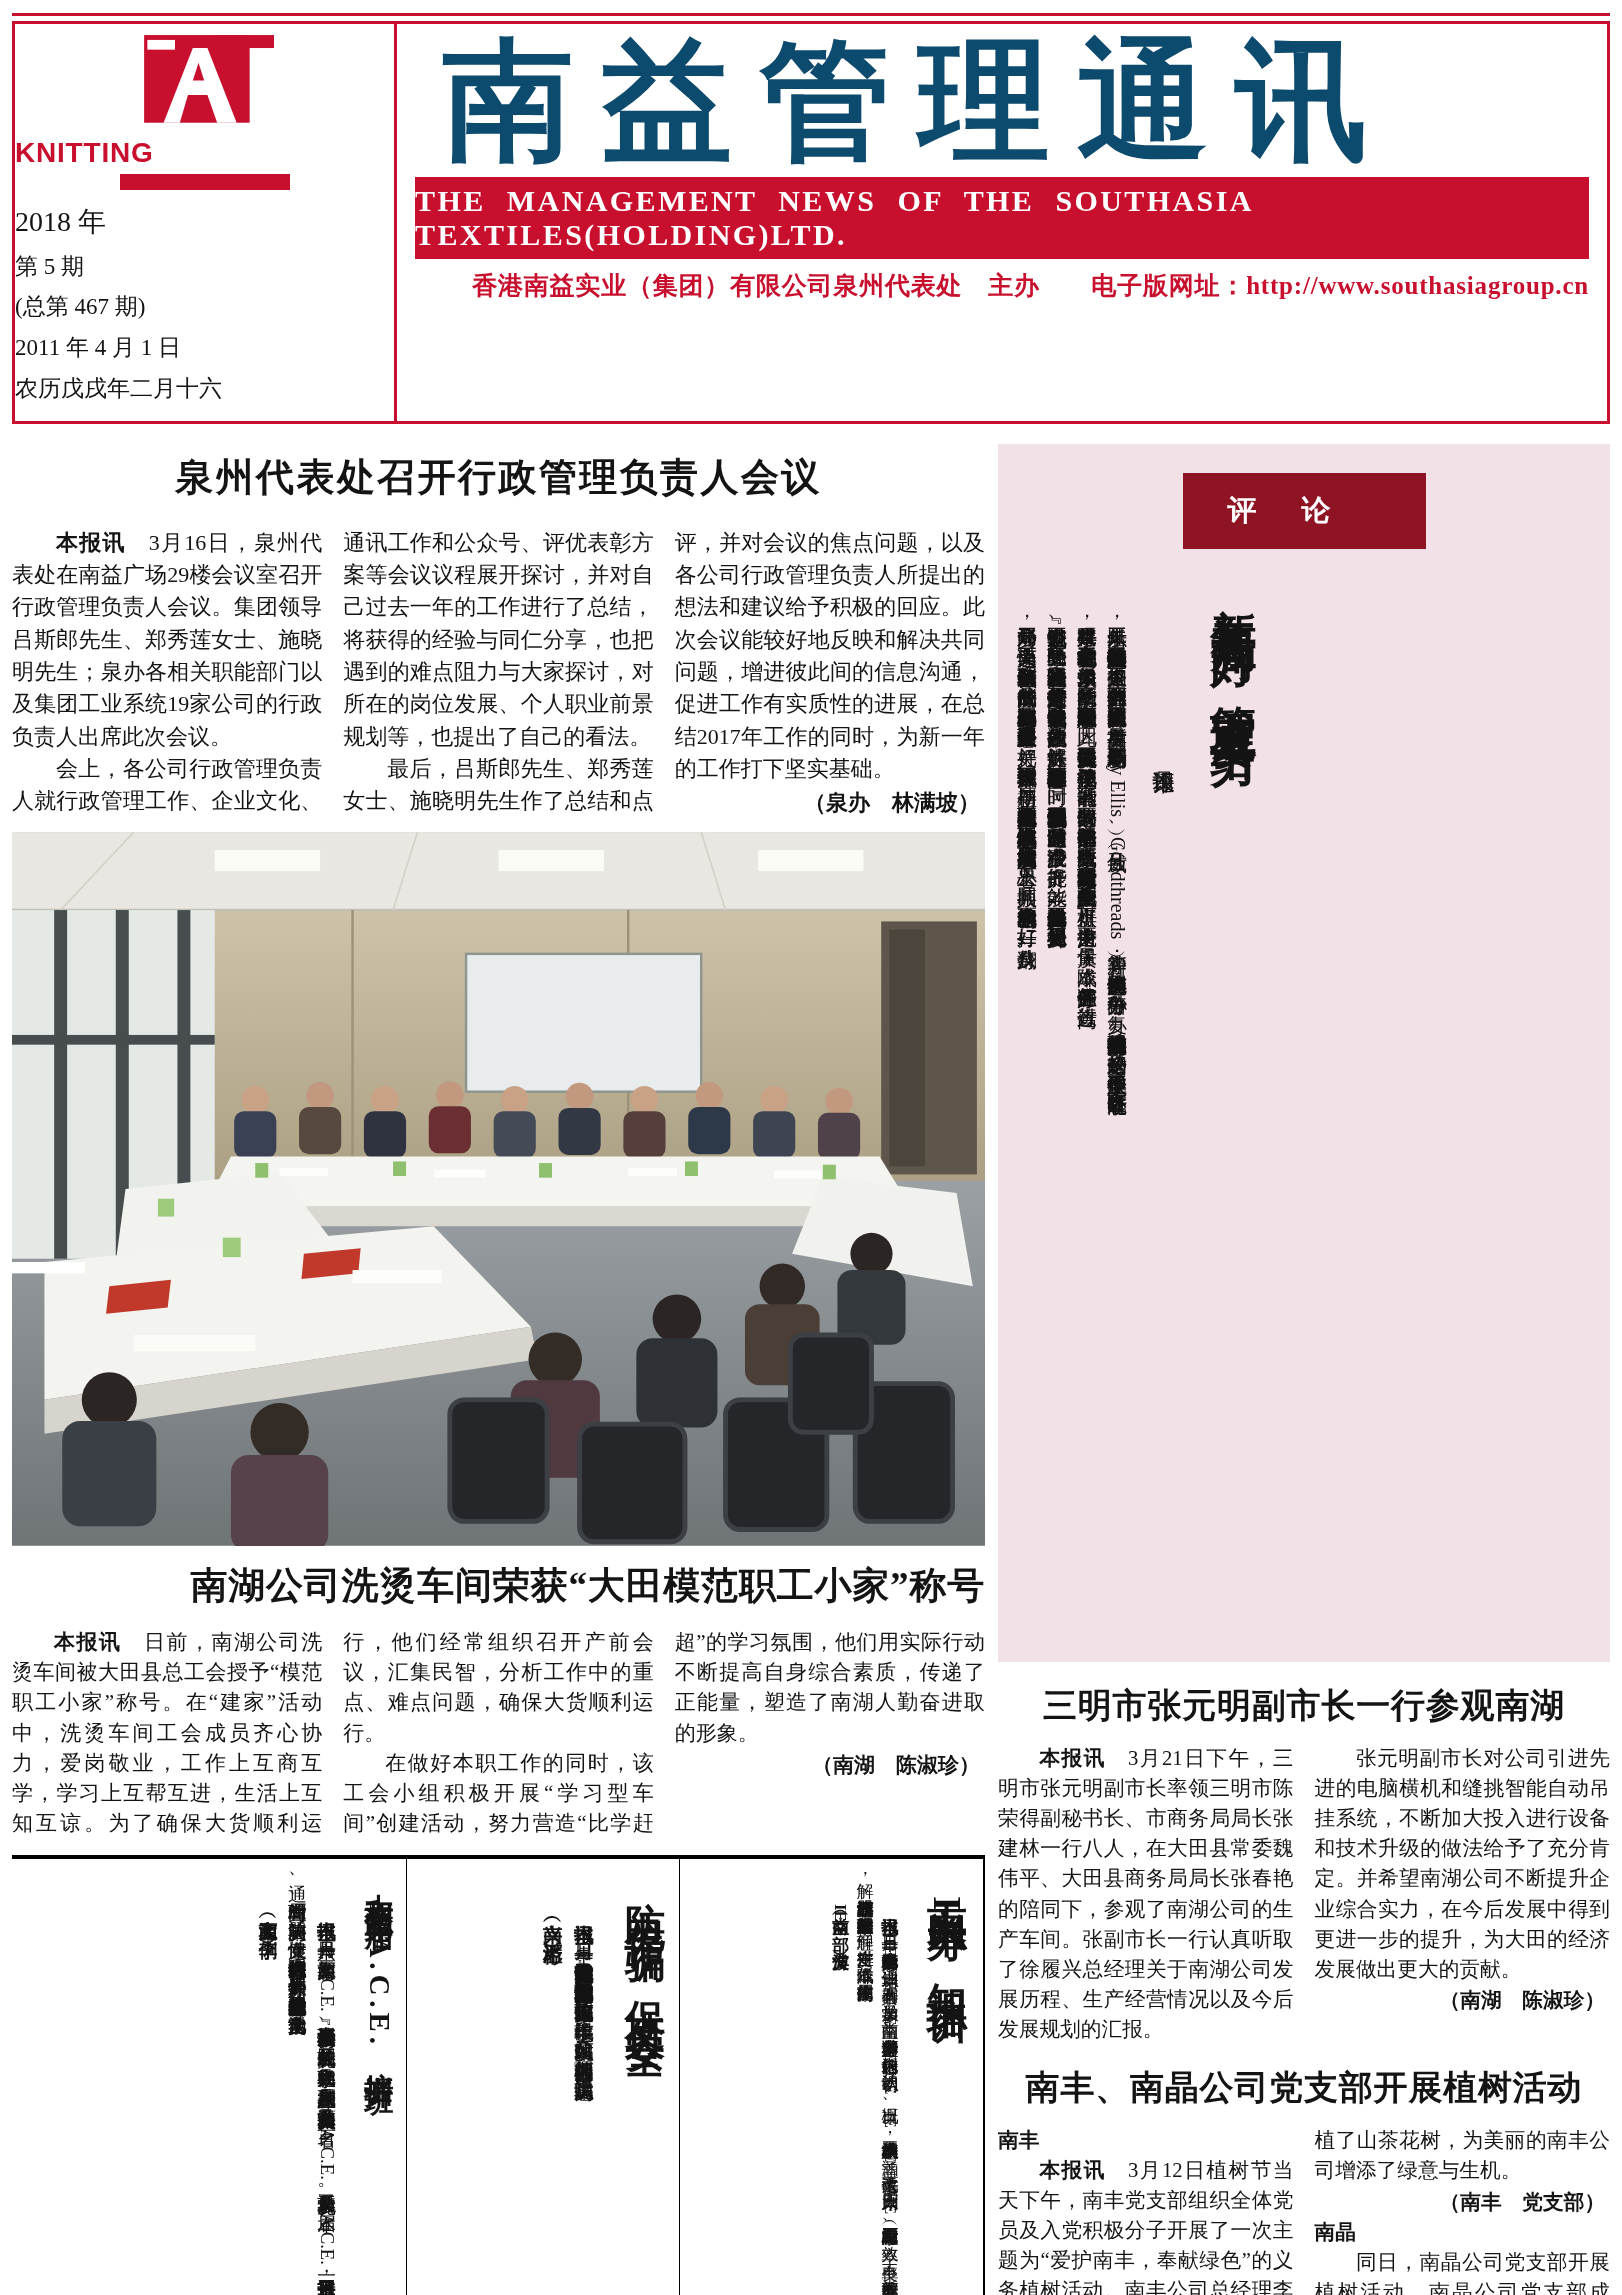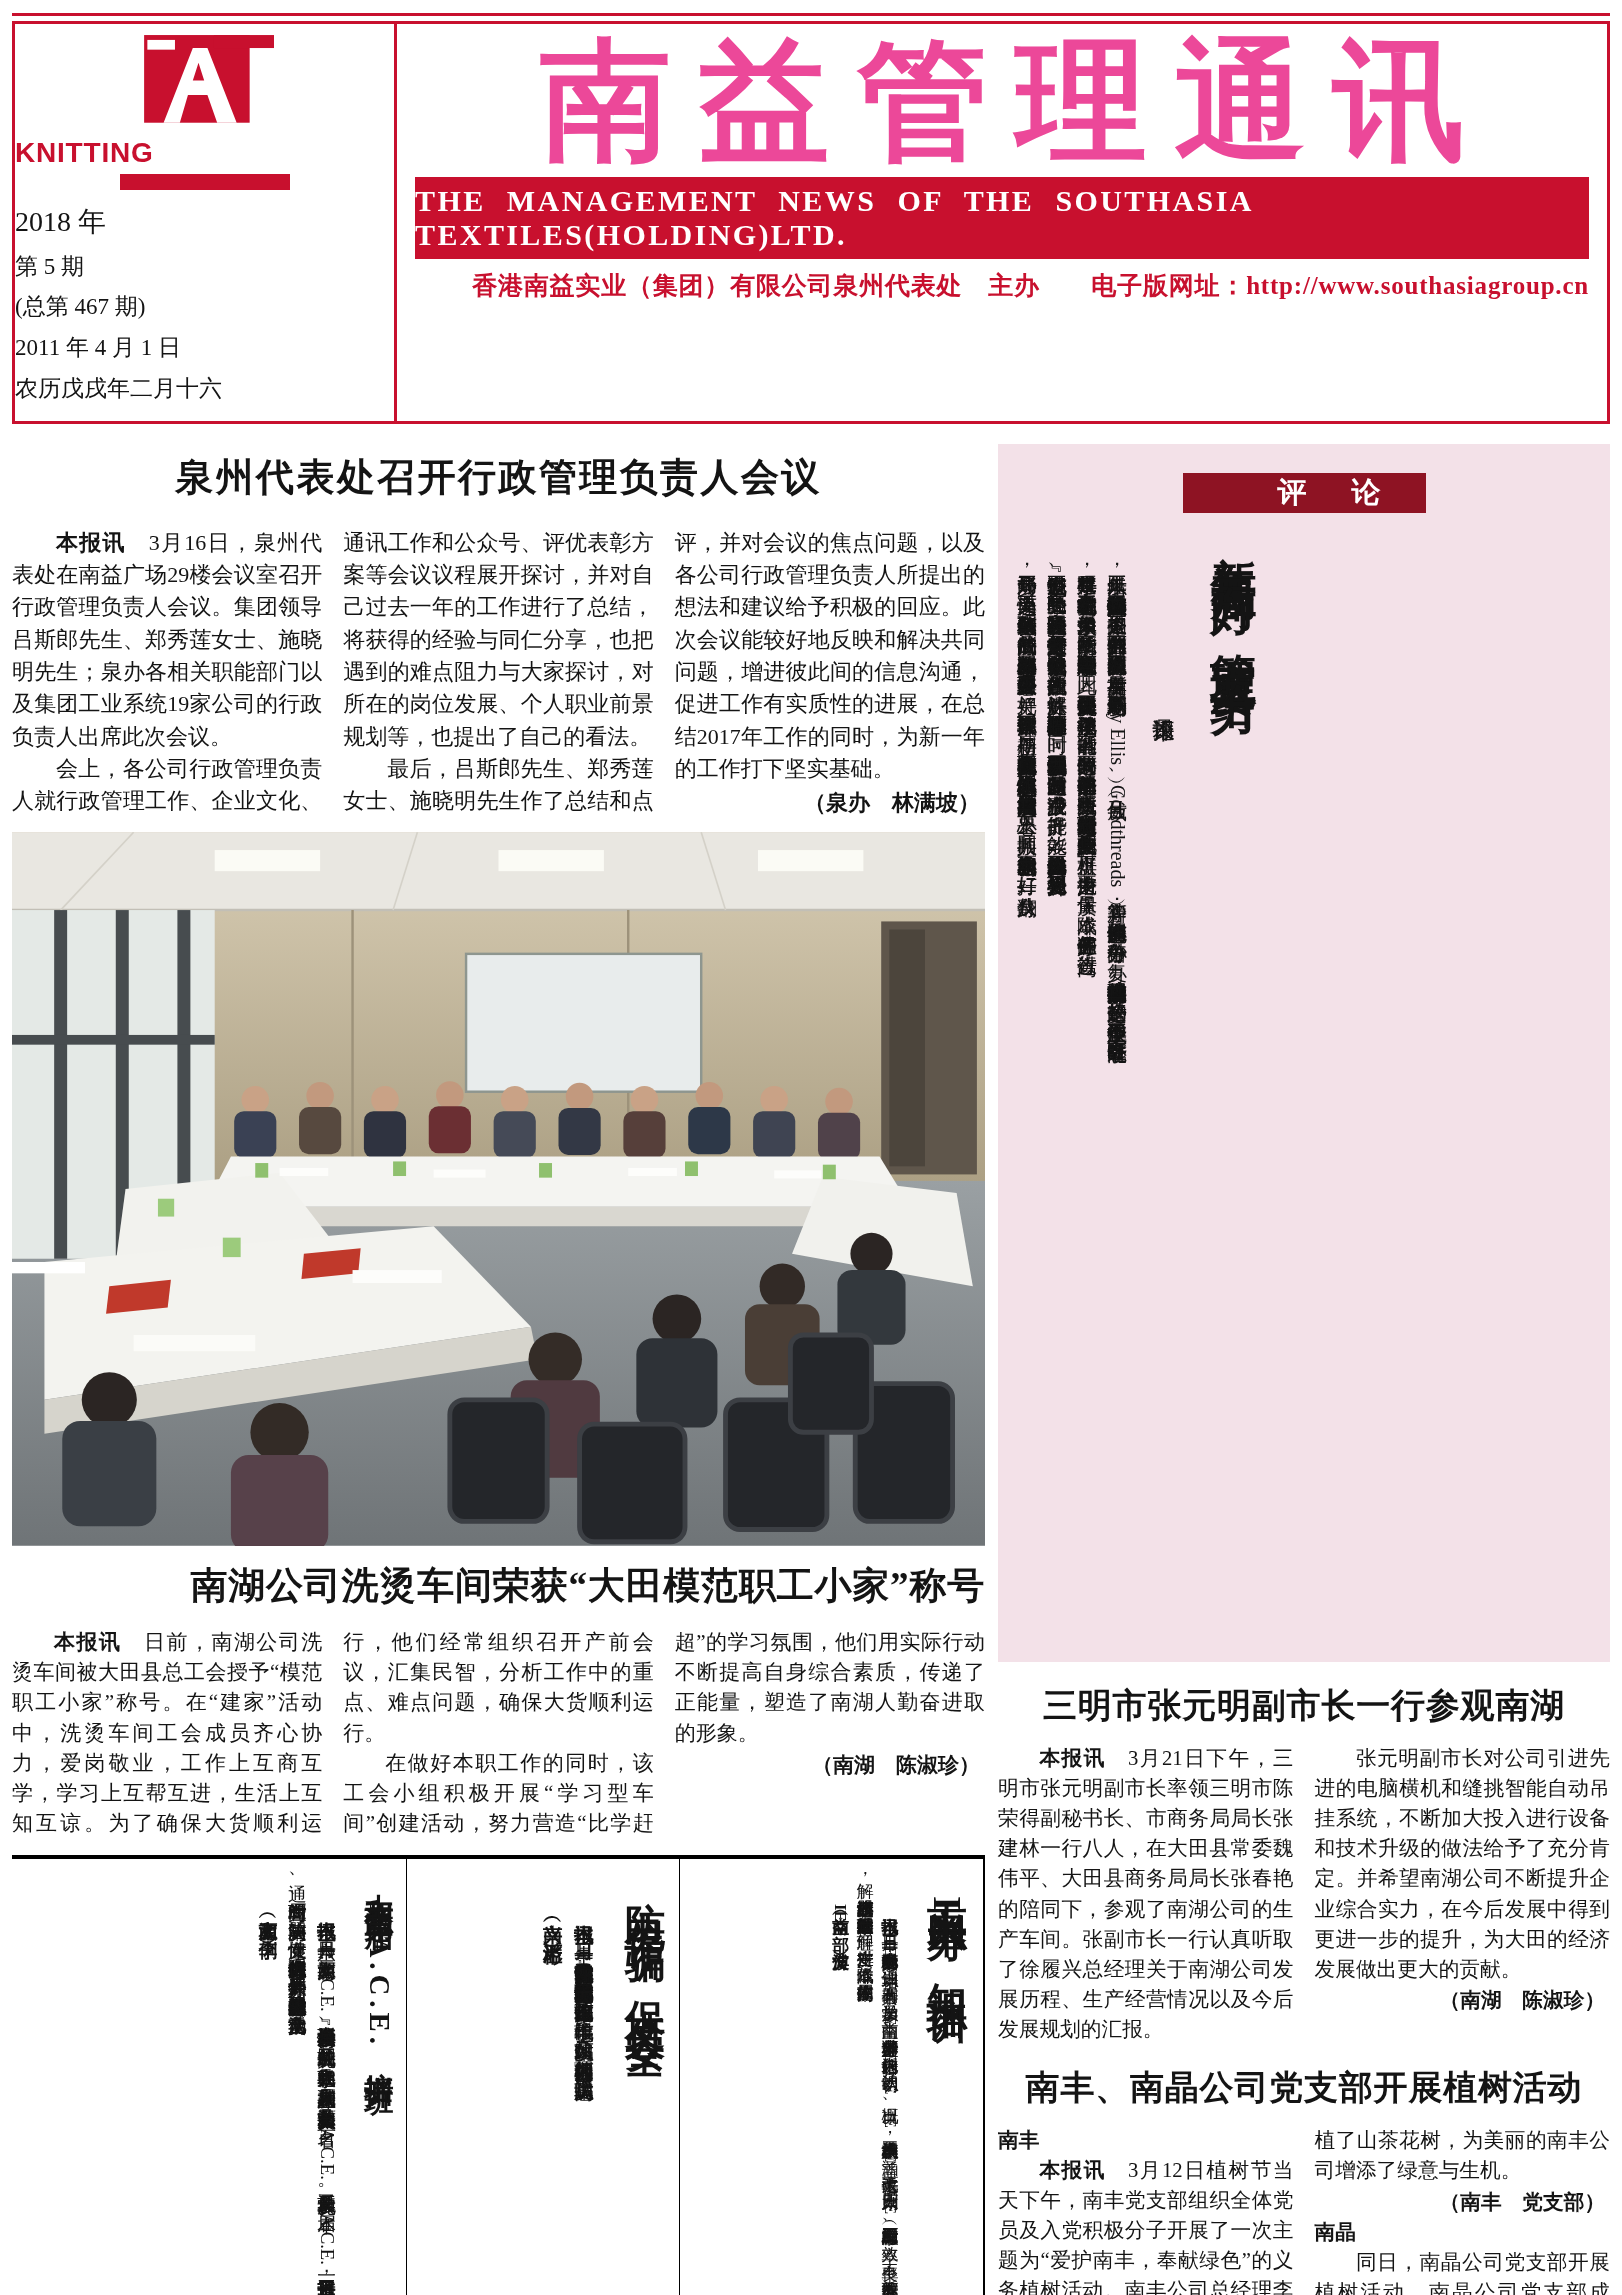--- a/index.html
+++ b/index.html
@@ -8,21 +8,21 @@
   
   .masthead{display:flex;border:3.2px solid #c8102e;position:relative;margin-top:13px;background:#fff;}
   .masthead::before{content:"";position:absolute;top:-11.4px;left:-3.2px;right:-3.2px;height:3.2px;background:#c8102e;}
   .m-left{width:382px;border-right:3.2px solid #c8102e;text-align:left;padding:11.4px 0 8px;box-sizing:border-box;}
   .logo-svg{display:block;margin:0 auto;}
   .k-label{color:#c8102e;font-weight:bold;font-size:28px;letter-spacing:0.8px;font-family:"Liberation Sans","DejaVu Sans",sans-serif;line-height:1;}
   .k-bar{height:16px;background:#c8102e;width:170px;margin:6.5px auto 13px;}
   .m-line{font-size:23px;margin:9.7px 0;}
   .m-line.big{font-size:28px;}
   .m-right{flex:1;display:flex;flex-direction:column;padding:4.9px 18px 9.7px;box-sizing:border-box;}
-  .paper-title{font-size:131px;font-weight:900;color:#ec4899;text-align:center;letter-spacing:27.6px;line-height:1.12;white-space:nowrap;text-indent:27.6px;}
+  .paper-title{font-size:131px;font-weight:900;color:#0c4a6e;text-align:left;letter-spacing:27.6px;line-height:1.12;white-space:nowrap;text-indent:27.6px;}
   .banner{background:#c8102e;color:#fff;text-align:left;font-weight:bold;font-size:30px;letter-spacing:2.4px;word-spacing:11.4px;padding:6.5px 0 7.3px;margin-top:1.6px;}
   .publisher{color:#c8102e;font-weight:bold;font-size:25px;text-align:right;margin-top:9.7px;letter-spacing:0.8px;}
   
   .content{display:flex;gap:13px;margin-top:19.5px;}
   .left-col{width:973px;flex:none;}
   .right-col{width:612px;flex:none;}
   
   .lead-head{font-size:38px;font-weight:bold;text-align:center;letter-spacing:2.4px;margin:8px 0 24px;white-space:nowrap;}
   .cols3{column-count:3;column-gap:21px;font-size:22px;line-height:1.47;text-align:justify;}
   .cols3 p,.rcols p{margin:0;text-indent:2em;}
@@ -43,21 +43,21 @@
   .b2 .vhead{font-size:40px;letter-spacing:9.7px;}
   .b3 .vhead{font-size:40px;letter-spacing:6.5px;}
   .vbody p{margin:0;text-indent:2em;text-align:justify;}
   .b1 .vbody p{font-size:18.7px;line-height:1.56;}
   .b2 .vbody p{font-size:19.5px;line-height:1.6;}
   .b3 .vbody p{font-size:17px;line-height:1.45;}
   .vsig{font-weight:bold;text-align:end;margin:0;}
   .b1 .vsig{font-size:18.7px;}.b2 .vsig{font-size:19.5px;}.b3 .vsig{font-size:17px;}
   
   .panel{background:#f3e1e8;height:1218px;padding:16px 14.6px 13px;box-sizing:border-box;overflow:hidden;}
-  .badge{width:243px;margin:13px auto 7px;background:#8e1323;color:#fff;text-align:right;font-size:29px;font-weight:bold;letter-spacing:45px;text-indent:45px;padding:0 0;}
+  .badge{width:243px;margin:13px auto 23px;background:#8e1323;color:#fff;text-align:left;font-size:29px;font-weight:bold;letter-spacing:45px;text-indent:45px;padding:18px 0;}
   .varea{writing-mode:vertical-rl;height:1103px;overflow:hidden;}
   .vtitle{font-size:46px;font-weight:bold;letter-spacing:7.3px;margin:0 21px 0 24px;white-space:nowrap;}
   .vbyline{font-size:22px;padding-top:182px;margin-left:16px;}
   .varea p{font-size:20px;line-height:1.5;text-indent:2em;text-align:justify;margin:0;}
   
   .rarticle h3{font-size:34px;font-weight:bold;text-align:center;margin:21px 0 14.6px;white-space:nowrap;letter-spacing:0.8px;}
   .rcols{column-count:2;column-gap:21px;font-size:20.7px;line-height:1.45;text-align:justify;}
   .subhead{font-weight:bold;text-indent:0 !important;}
   b.lede{font-weight:bold;}
 </style>

